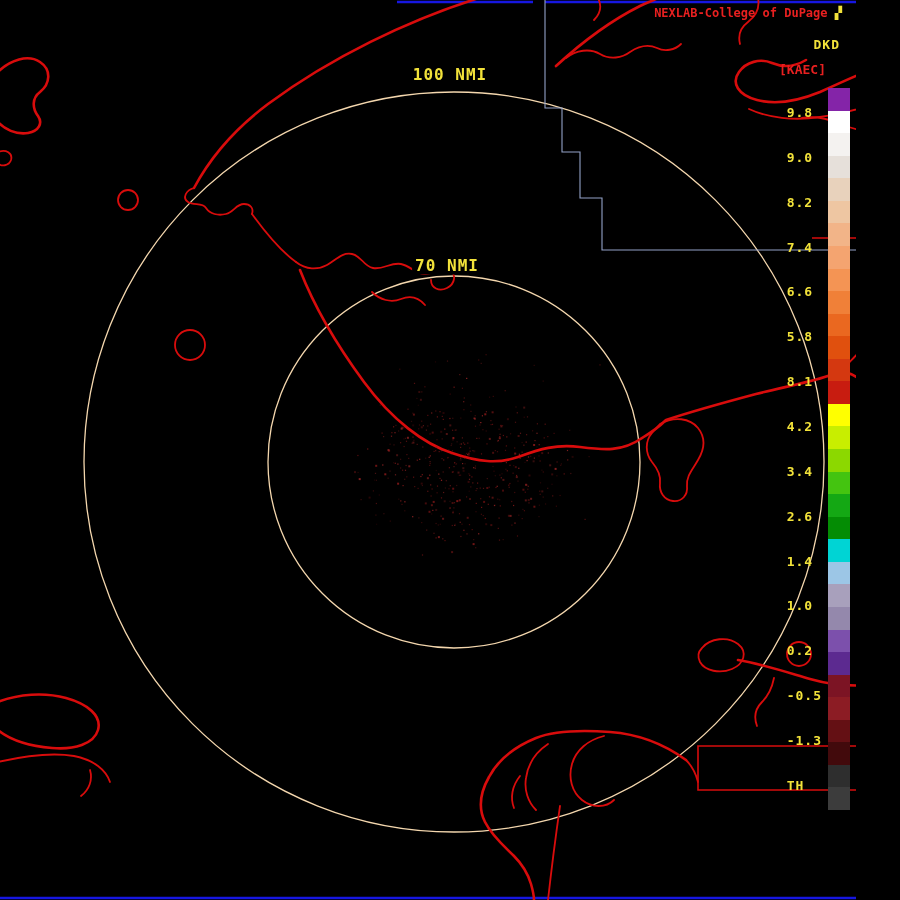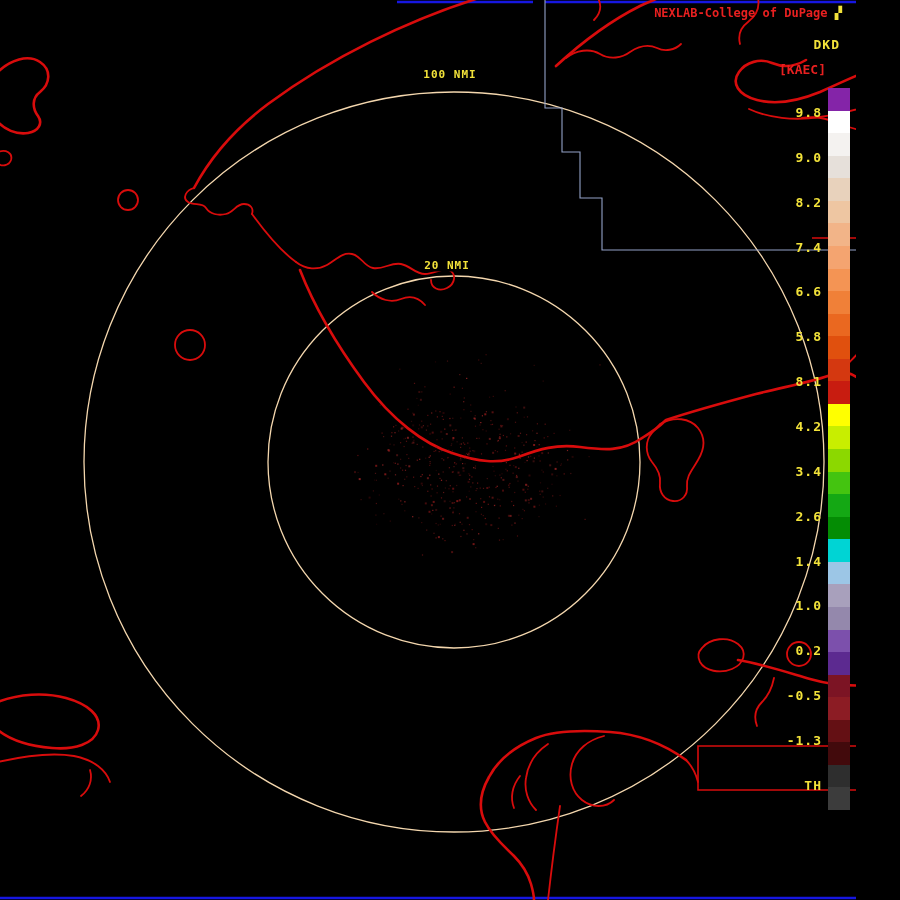--- a/index.html
+++ b/index.html
@@ -5,30 +5,30 @@
   html,body{margin:0;padding:0;background:#000;}
   #screen{position:relative;width:856px;height:900px;background:#000;overflow:hidden;
           font-family:"DejaVu Sans Mono","Liberation Mono",monospace;}
   #mapsvg{position:absolute;left:0;top:0;}
   .map {fill:none;stroke:var(--map);stroke-width:2.6;stroke-linecap:round;stroke-linejoin:round;}
   .map2{fill:none;stroke:var(--map);stroke-width:1.8;stroke-linecap:round;stroke-linejoin:round;}
   .redline{fill:none;stroke:var(--map);stroke-width:1.6;}
   .ringc{fill:none;stroke:var(--ring);stroke-width:1.3;}
   .boundary{fill:none;stroke:var(--boundary);stroke-width:1.1;}
   .blueline{fill:none;stroke:var(--blue);stroke-width:2.6;}
-  .ring-label{position:absolute;color:var(--yellow);font-size:11px;font-weight:bold;
+  .ring-label{position:absolute;color:var(--yellow);font-size:16px;font-weight:bold;
               background:#000;padding:0 3px;transform:translate(-50%,-50%);letter-spacing:1px;white-space:nowrap;}
   #brand{position:absolute;top:6px;right:14px;color:var(--red);font-size:12px;font-weight:bold;white-space:nowrap;}
   #brand .glyph{color:var(--yellow);}
   #prod{position:absolute;top:37px;right:16px;color:var(--yellow);font-size:13px;font-weight:bold;letter-spacing:1px;}
   #units{position:absolute;top:62px;right:30px;color:var(--red);font-size:13px;font-weight:bold;}
   #cbar{position:absolute;top:88px;right:6px;width:22px;height:722px;display:flex;flex-direction:column;}
   #cbar div{flex:1;}
   #cbar-labels{position:absolute;top:106px;right:34px;height:686px;display:flex;flex-direction:column;
-               justify-content:space-between;align-items:flex-end;}
+               justify-content:space-between;align-items:flex-start;}
   #cbar-labels span{color:var(--yellow);font-size:13px;font-weight:bold;line-height:13px;letter-spacing:1px;}
   #footer{position:absolute;left:170px;top:880px;color:var(--yellow);font-size:14px;font-weight:bold;
           letter-spacing:0.6px;white-space:nowrap;}
 </style>
 </head>
 <body>
 
 <div id="screen">
 
   <svg id="mapsvg" width="900" height="900" viewBox="0 0 900 900">
@@ -580,21 +580,21 @@
         <rect x="379.7" y="404.5" width="1.2" height="1.2" fill="#8c1a1a" opacity="0.37"></rect>
         <rect x="383.0" y="436.0" width="1.2" height="1.2" fill="#a82828" opacity="0.40"></rect>
       </g>
   </svg>
 
   <div id="brand"><span>NEXLAB-College of DuPage</span> <span class="glyph">▞</span></div>
   <div id="prod">DKD</div>
   <div id="units">[KAEC]</div>
 
   <div class="ring-label" style="left:450px;top:74px;">100 NMI</div>
-  <div class="ring-label" style="left:447px;top:265px;">20 NMI</div>
+  <div class="ring-label" style="left:447px;top:265px;">70 NMI</div>
 
   <div id="cbar">
       <div style="background: rgb(132, 36, 168);"></div>
       <div style="background: rgb(255, 255, 255);"></div>
       <div style="background: rgb(244, 242, 240);"></div>
       <div style="background: rgb(230, 224, 218);"></div>
       <div style="background: rgb(232, 210, 188);"></div>
       <div style="background: rgb(238, 198, 162);"></div>
       <div style="background: rgb(242, 180, 136);"></div>
       <div style="background: rgb(244, 164, 112);"></div>

